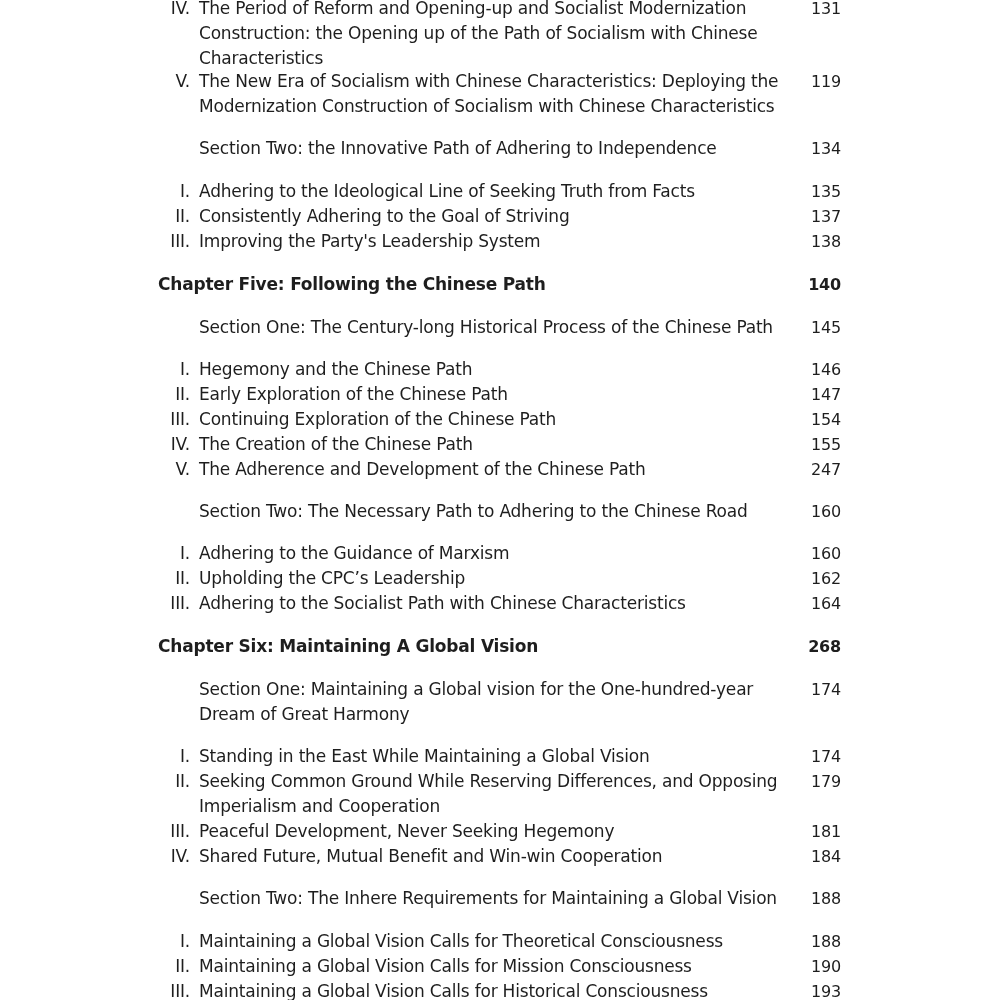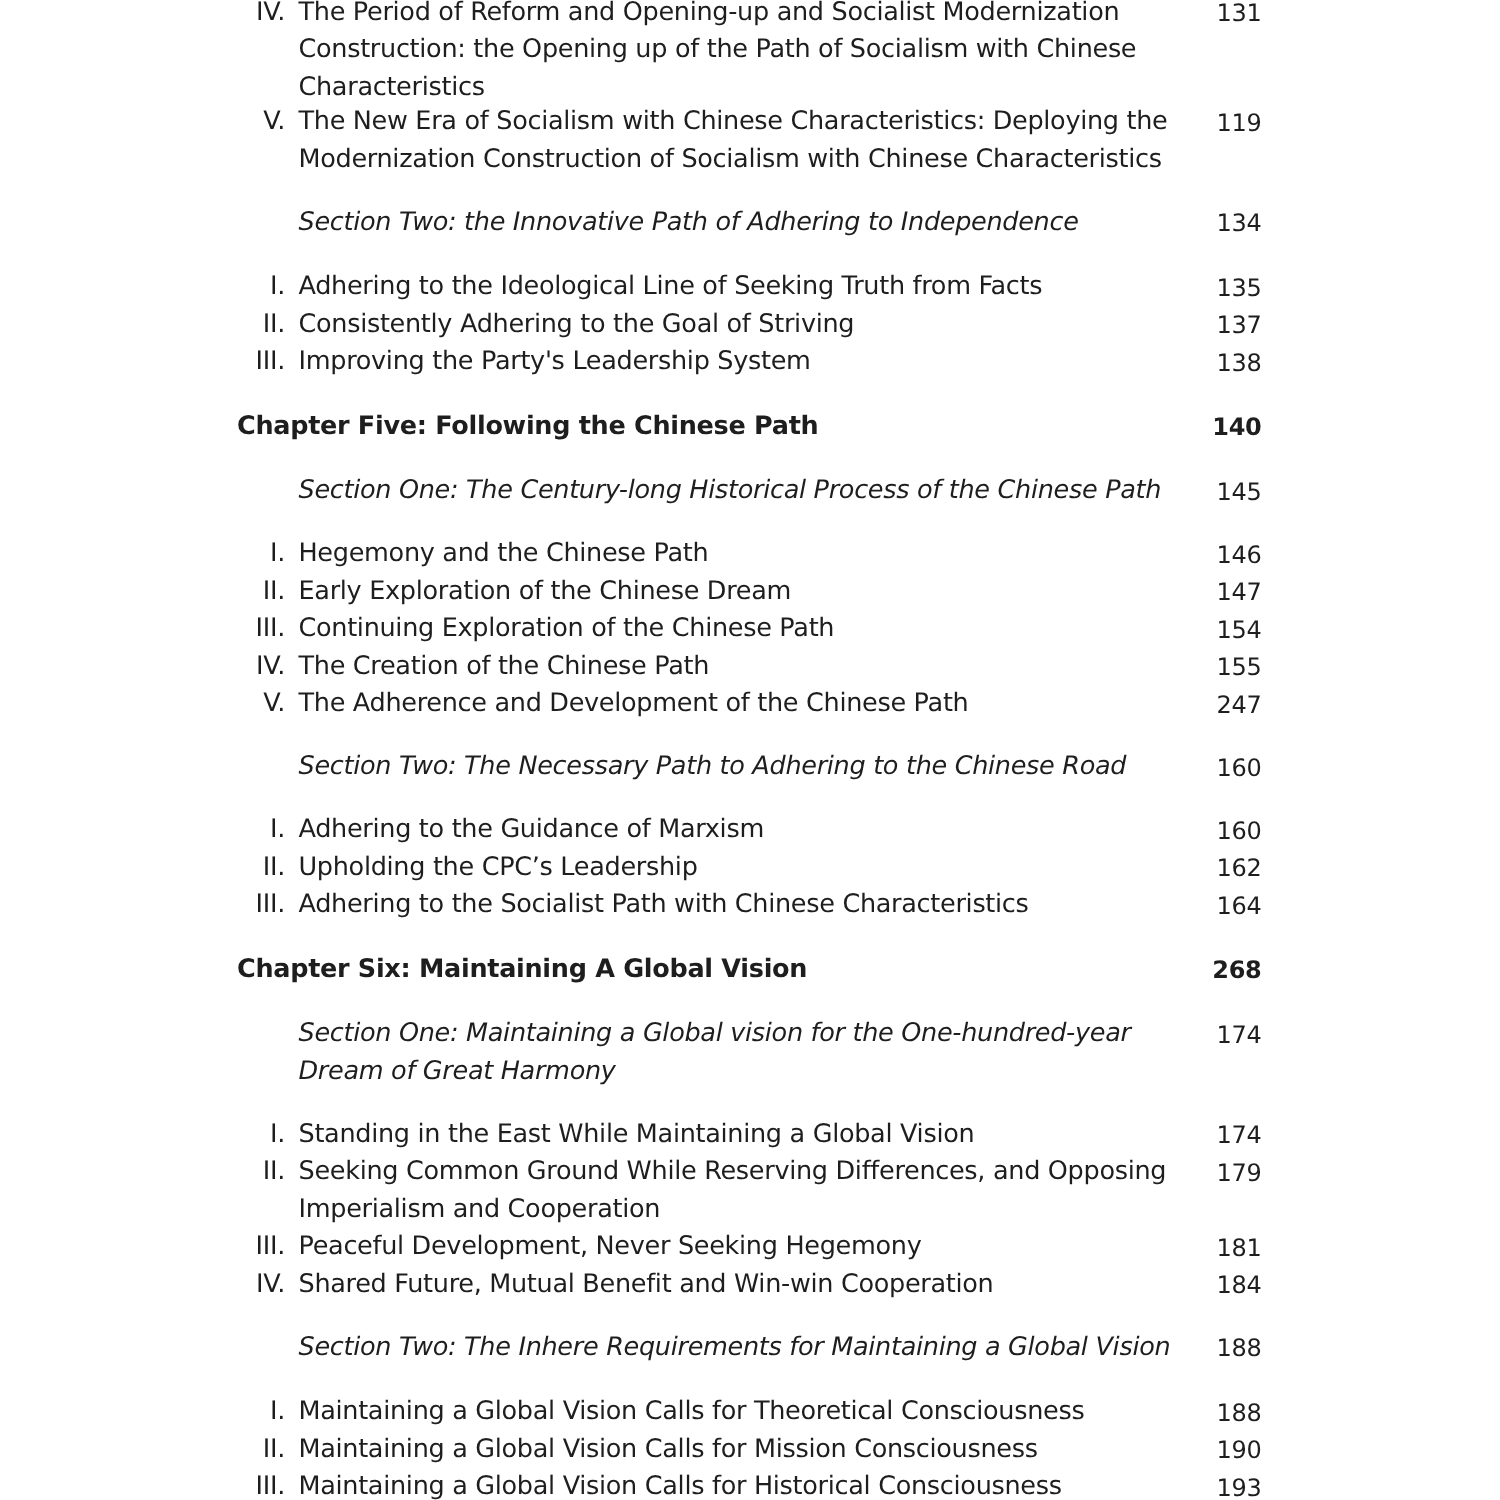--- a/index.html
+++ b/index.html
@@ -4,21 +4,21 @@
   <style>
     html, body { margin: 0; padding: 0; background: #ffffff; }
     body { width: 1000px; height: 1000px; position: relative; overflow: hidden;
       font-family: "DejaVu Sans", "Liberation Sans", sans-serif; color: #1e1e1e; }
     .line { position: absolute; font-size: 17px; line-height: 25px; white-space: nowrap; letter-spacing: -0.2px; }
     .num { position: absolute; width: 40px; text-align: right; left: 150px; }
     .txt { position: absolute; left: 199px; }
     .page { position: absolute; left: 800px; width: 41px; text-align: right; font-size: 16px; }
     .chapter { font-weight: bold; }
     .chapter .txt { left: 158px; text-align: center; }
-    .section .txt { font-style: italic; }
+    .section .txt { }
   </style>
 </head>
 <body>
 
 <div id="toc">
     <div class="entry item">
       <div class="line" style="top: -4px; left: 0px; width: 1000px;">
         <span class="num">IV.</span>
         <span class="txt">The Period of Reform and Opening-up and Socialist Modernization</span>
         <span class="page">131</span>
@@ -82,21 +82,21 @@
     <div class="entry item">
       <div class="line" style="top: 357px; left: 0px; width: 1000px;">
         <span class="num">I.</span>
         <span class="txt">Hegemony and the Chinese Path</span>
         <span class="page">146</span>
       </div>
     </div>
     <div class="entry item">
       <div class="line" style="top: 382px; left: 0px; width: 1000px;">
         <span class="num">II.</span>
-        <span class="txt">Early Exploration of the Chinese Dream</span>
+        <span class="txt">Early Exploration of the Chinese Path</span>
         <span class="page">147</span>
       </div>
     </div>
     <div class="entry item">
       <div class="line" style="top: 407px; left: 0px; width: 1000px;">
         <span class="num">III.</span>
         <span class="txt">Continuing Exploration of the Chinese Path</span>
         <span class="page">154</span>
       </div>
     </div>

